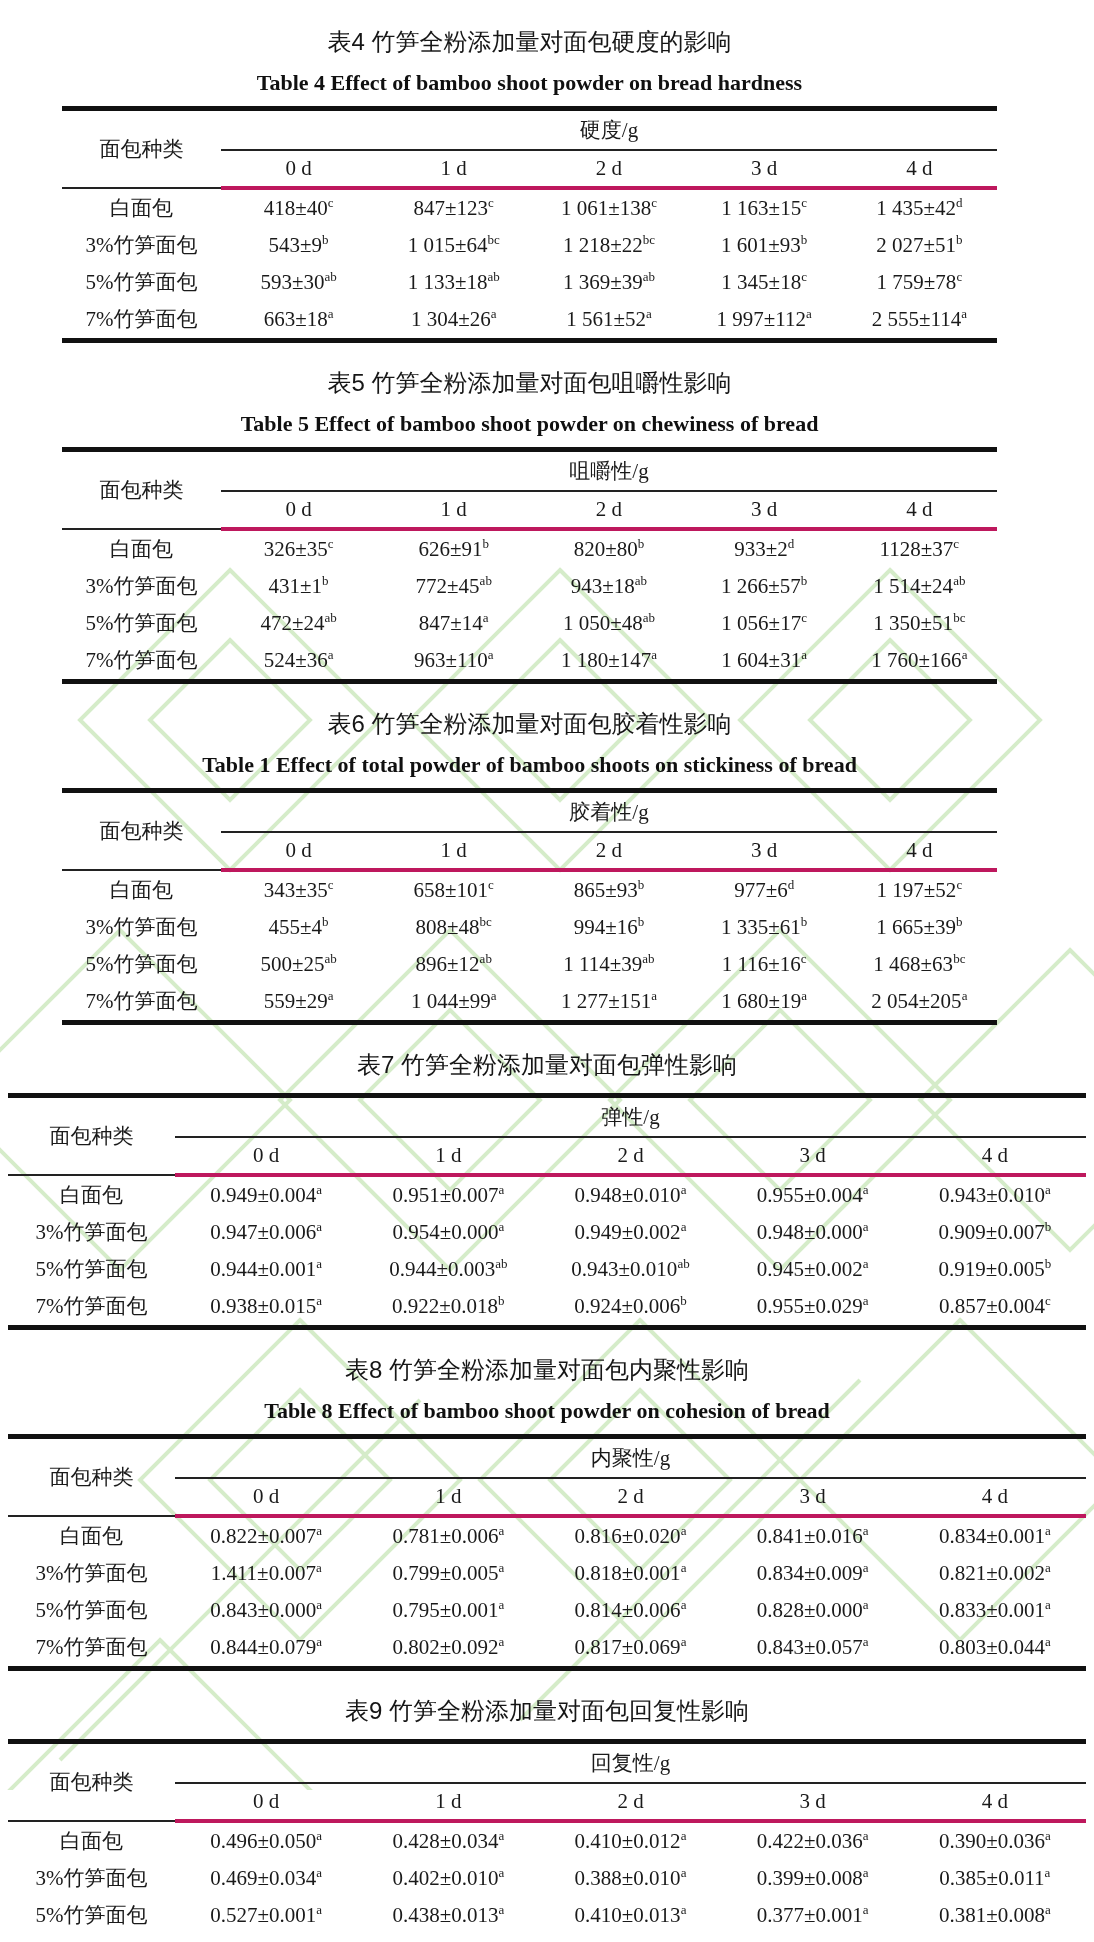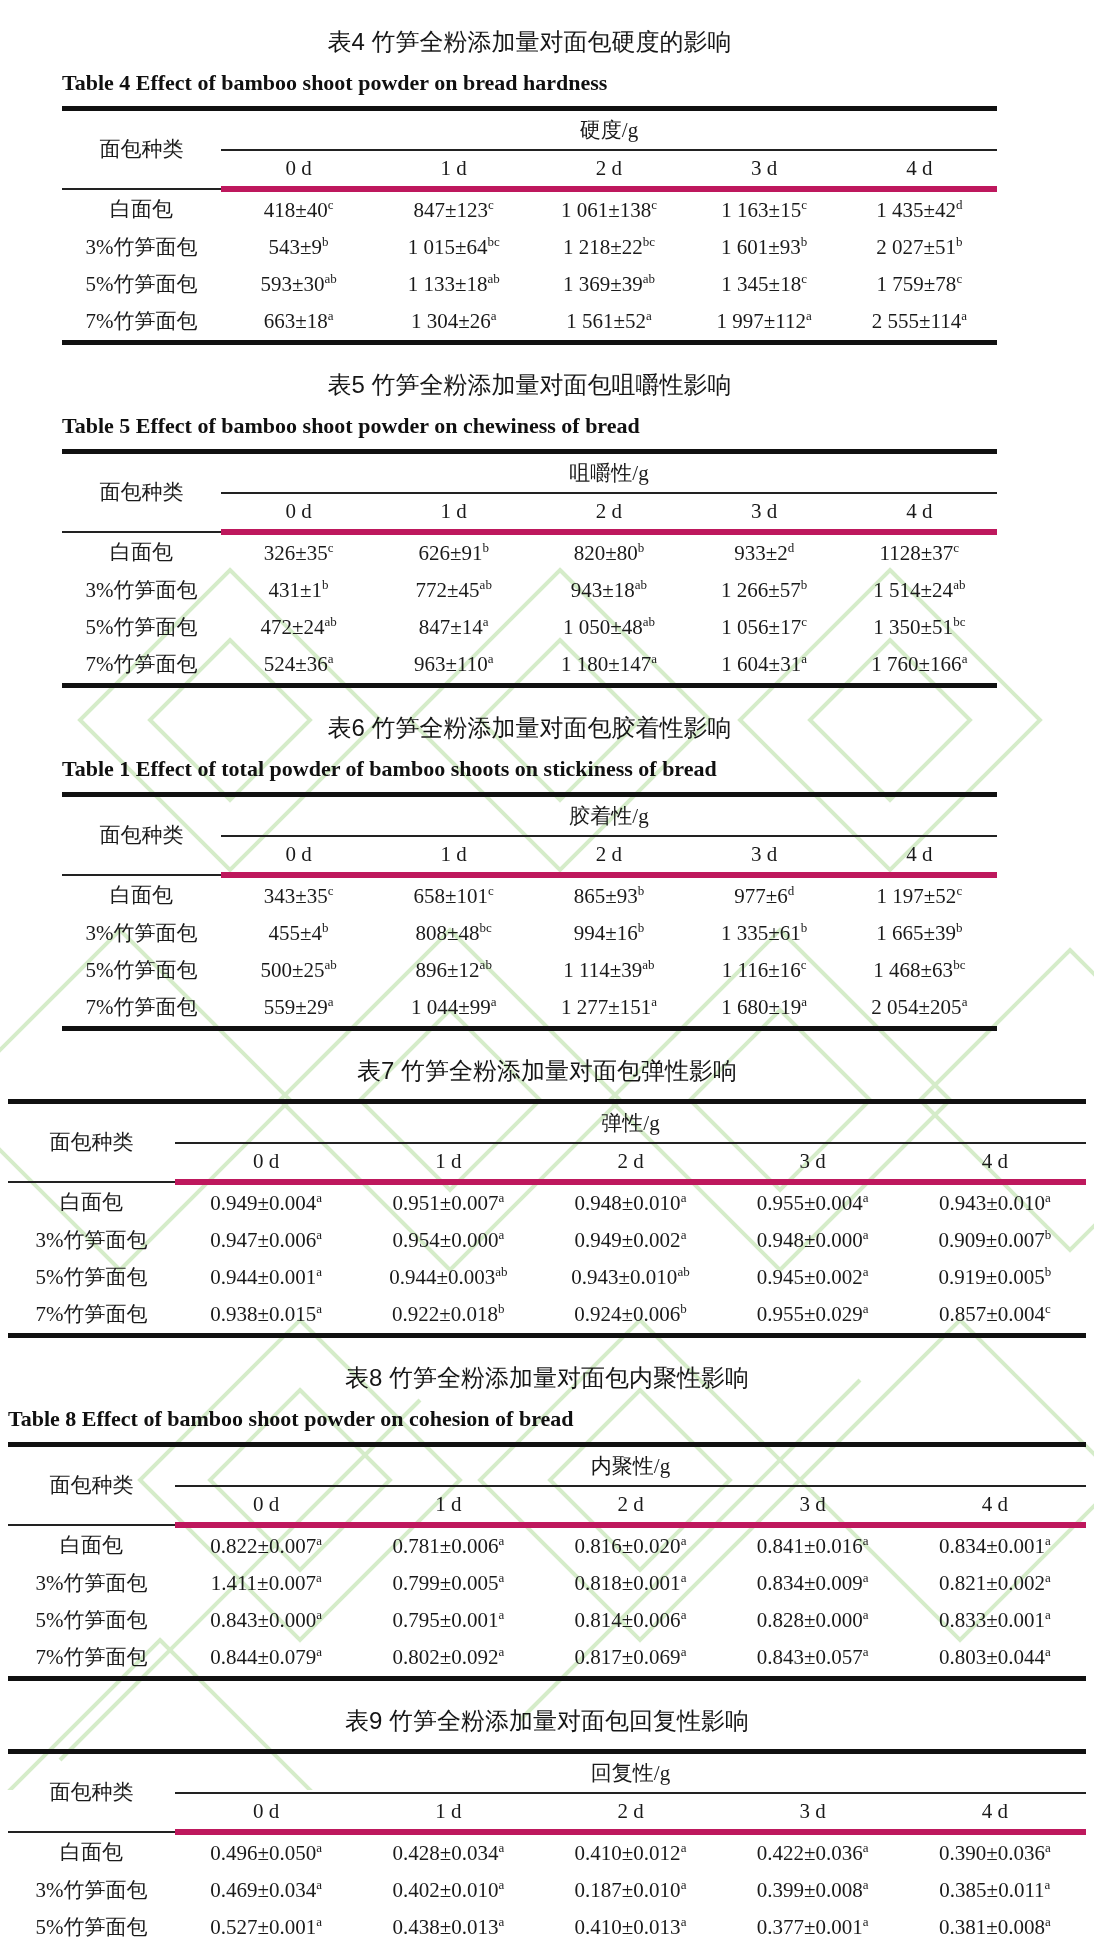--- a/index.html
+++ b/index.html
@@ -44,21 +44,21 @@
     font-weight: 500;
     font-size: 24px;
     text-align: center;
     color: #161616;
   }
   .title-en {
     margin: 0 0 10px 0;
     font-family: "Liberation Serif", "DejaVu Serif", serif;
     font-weight: bold;
     font-size: 22px;
-    text-align: left;
+    text-align: center;
     color: #101010;
   }
   table.tbl {
     width: 100%;
     border-collapse: collapse;
     table-layout: fixed;
     border-top: 5px solid #111;
     border-bottom: 5px solid #111;
     background: transparent;
   }
@@ -76,21 +76,21 @@
     border-bottom: 2px solid #222;
     font-size: 21px;
   }
   .table-section:nth-of-type(n+4) th.c0 { width: 15.5%; }
   th.measure {
     height: 38px;
     border-bottom: 2px solid #222;
   }
   tr.days th {
     height: 35px;
-    border-bottom: 6px solid #be185d;
+    border-bottom: 4px solid #be185d;
   }
   tbody tr th.rowlab, tbody tr td {
     height: 37px;
   }
   sup {
     font-size: 13px;
     line-height: 0;
     vertical-align: super;
   }
 </style>
@@ -414,21 +414,21 @@
             <td><span>0.496±0.050</span><sup>a</sup></td>
             <td><span>0.428±0.034</span><sup>a</sup></td>
             <td><span>0.410±0.012</span><sup>a</sup></td>
             <td><span>0.422±0.036</span><sup>a</sup></td>
             <td><span>0.390±0.036</span><sup>a</sup></td>
           </tr>
           <tr>
             <th class="rowlab">3%竹笋面包</th>
             <td><span>0.469±0.034</span><sup>a</sup></td>
             <td><span>0.402±0.010</span><sup>a</sup></td>
-            <td><span>0.187±0.010</span><sup>a</sup></td>
+            <td><span>0.388±0.010</span><sup>a</sup></td>
             <td><span>0.399±0.008</span><sup>a</sup></td>
             <td><span>0.385±0.011</span><sup>a</sup></td>
           </tr>
           <tr>
             <th class="rowlab">5%竹笋面包</th>
             <td><span>0.527±0.001</span><sup>a</sup></td>
             <td><span>0.438±0.013</span><sup>a</sup></td>
             <td><span>0.410±0.013</span><sup>a</sup></td>
             <td><span>0.377±0.001</span><sup>a</sup></td>
             <td><span>0.381±0.008</span><sup>a</sup></td>

